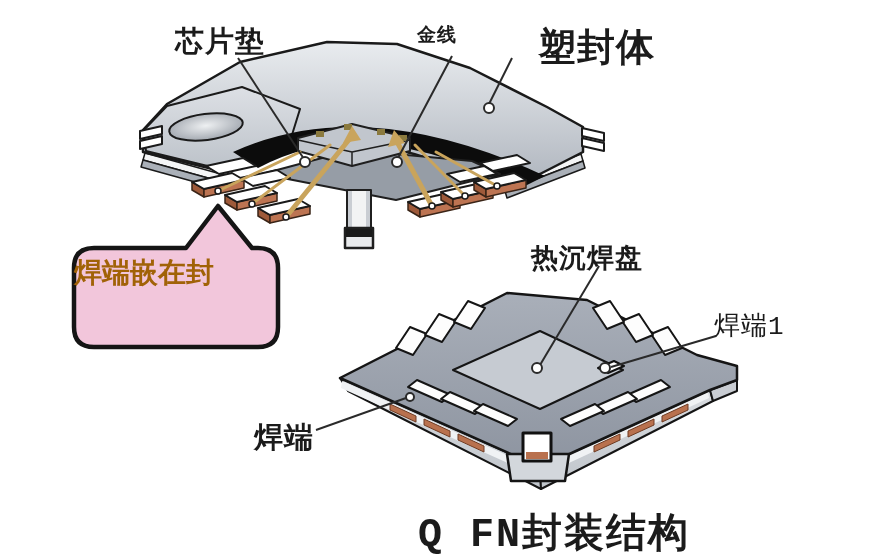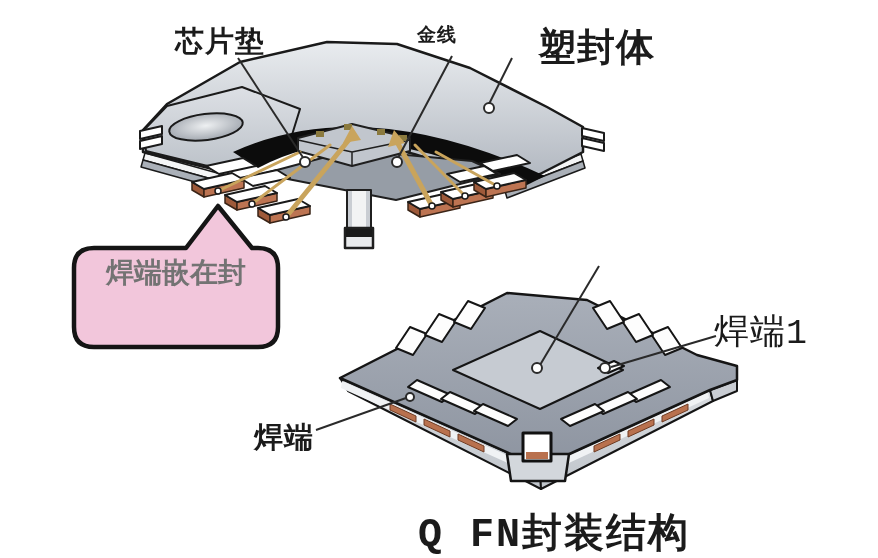--- a/index.html
+++ b/index.html
@@ -6,29 +6,29 @@
   .stage{
     position:relative;width:878px;height:558px;background:#ffffff;overflow:hidden;
     font-family:Liberation Mono, monospace;color:#1b1b1b;
   }
   .stage svg{position:absolute;left:0;top:0;}
   .lbl{position:absolute;font-weight:600;letter-spacing:1px;white-space:nowrap;z-index:2;}
   .lbl-chip{left:175px;top:22px;font-size:29px;}
   .lbl-wire{left:417px;top:22px;font-size:19px;}
   .lbl-mold{left:491px;top:22px;font-size:38px;margin-left:47px;}
   .lbl-heatsink{left:531px;top:240px;font-size:27px;}
-  .lbl-terminal1{left:714px;top:308px;font-size:35px;font-weight:500;}
+  .lbl-terminal1{left:714px;top:308px;font-size:26px;font-weight:500;}
   .lbl-terminal{left:254px;top:418px;font-size:29px;}
   .caption{
     position:absolute;left:300px;top:505px;width:390px;text-align:right;
     font-size:40px;font-weight:700;letter-spacing:2px;z-index:2;
   }
   .callout-text{
-    position:absolute;left:74px;top:257px;width:204px;text-align:center;z-index:2;
-    font-size:28px;font-weight:600;line-height:36px;color:#737373;
+    position:absolute;left:74px;top:257px;width:204px;text-align:left;z-index:2;
+    font-size:28px;font-weight:600;line-height:36px;color:#a16207;
   }
 </style>
 </head>
 <body>
 
 <div class="stage">
 
 <svg width="878" height="558" viewBox="0 0 878 558">
   <defs>
     <linearGradient id="gBand" x1="0" y1="0" x2="0" y2="1">
@@ -202,20 +202,21 @@
     <line x1="716" y1="336" x2="611" y2="367"></line>
     <circle cx="605" cy="368" r="5"></circle>
     <line x1="316" y1="430" x2="406" y2="398"></line>
     <circle cx="410" cy="397" r="4"></circle>
   </g>
 </svg>
 
 <div class="lbl lbl-chip">芯片垫</div>
 <div class="lbl lbl-wire">金线</div>
 <div class="lbl lbl-mold">塑封体</div>
+<div class="lbl lbl-heatsink">热沉焊盘</div>
 <div class="lbl lbl-terminal1">焊端1</div>
 <div class="lbl lbl-terminal">焊端</div>
 
 <div class="callout-text">
   <div>焊端嵌在封</div>
 </div>
 
 <div class="caption">Q FN封装结构</div>
 
 </div>

